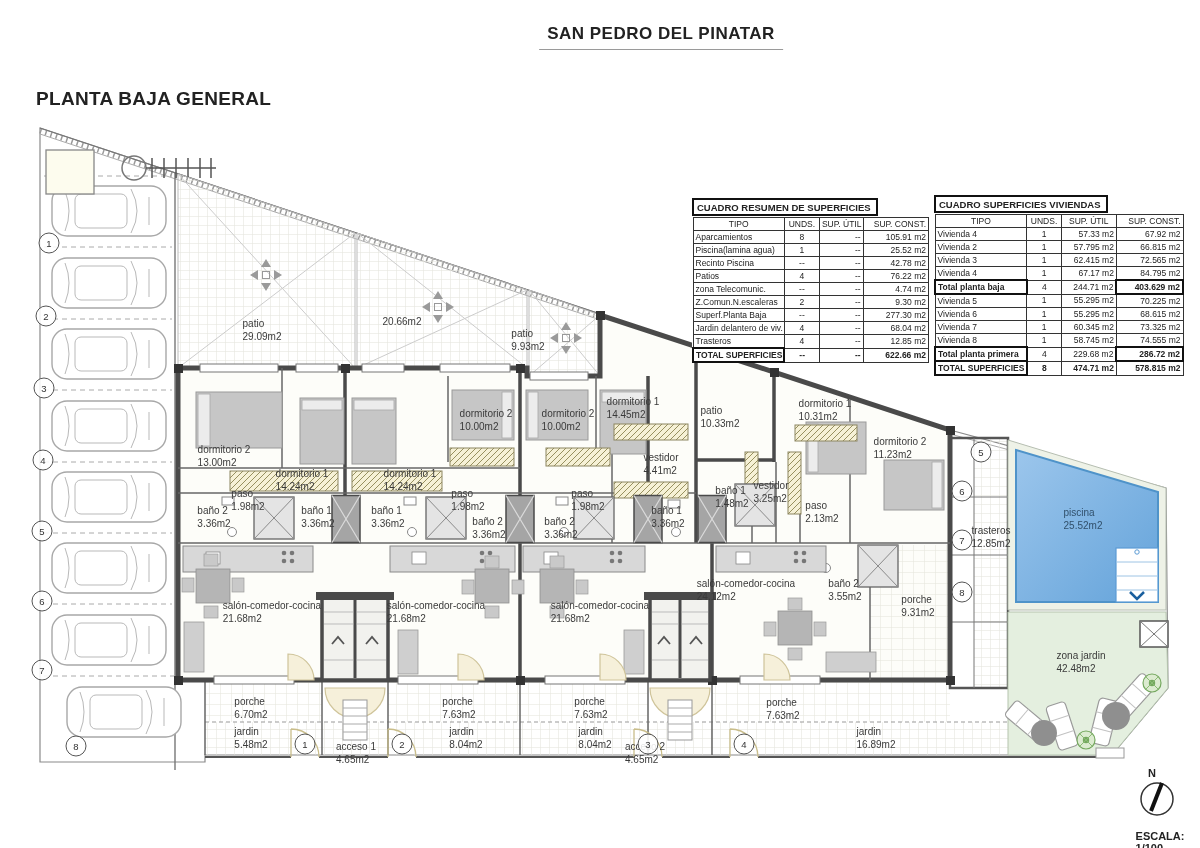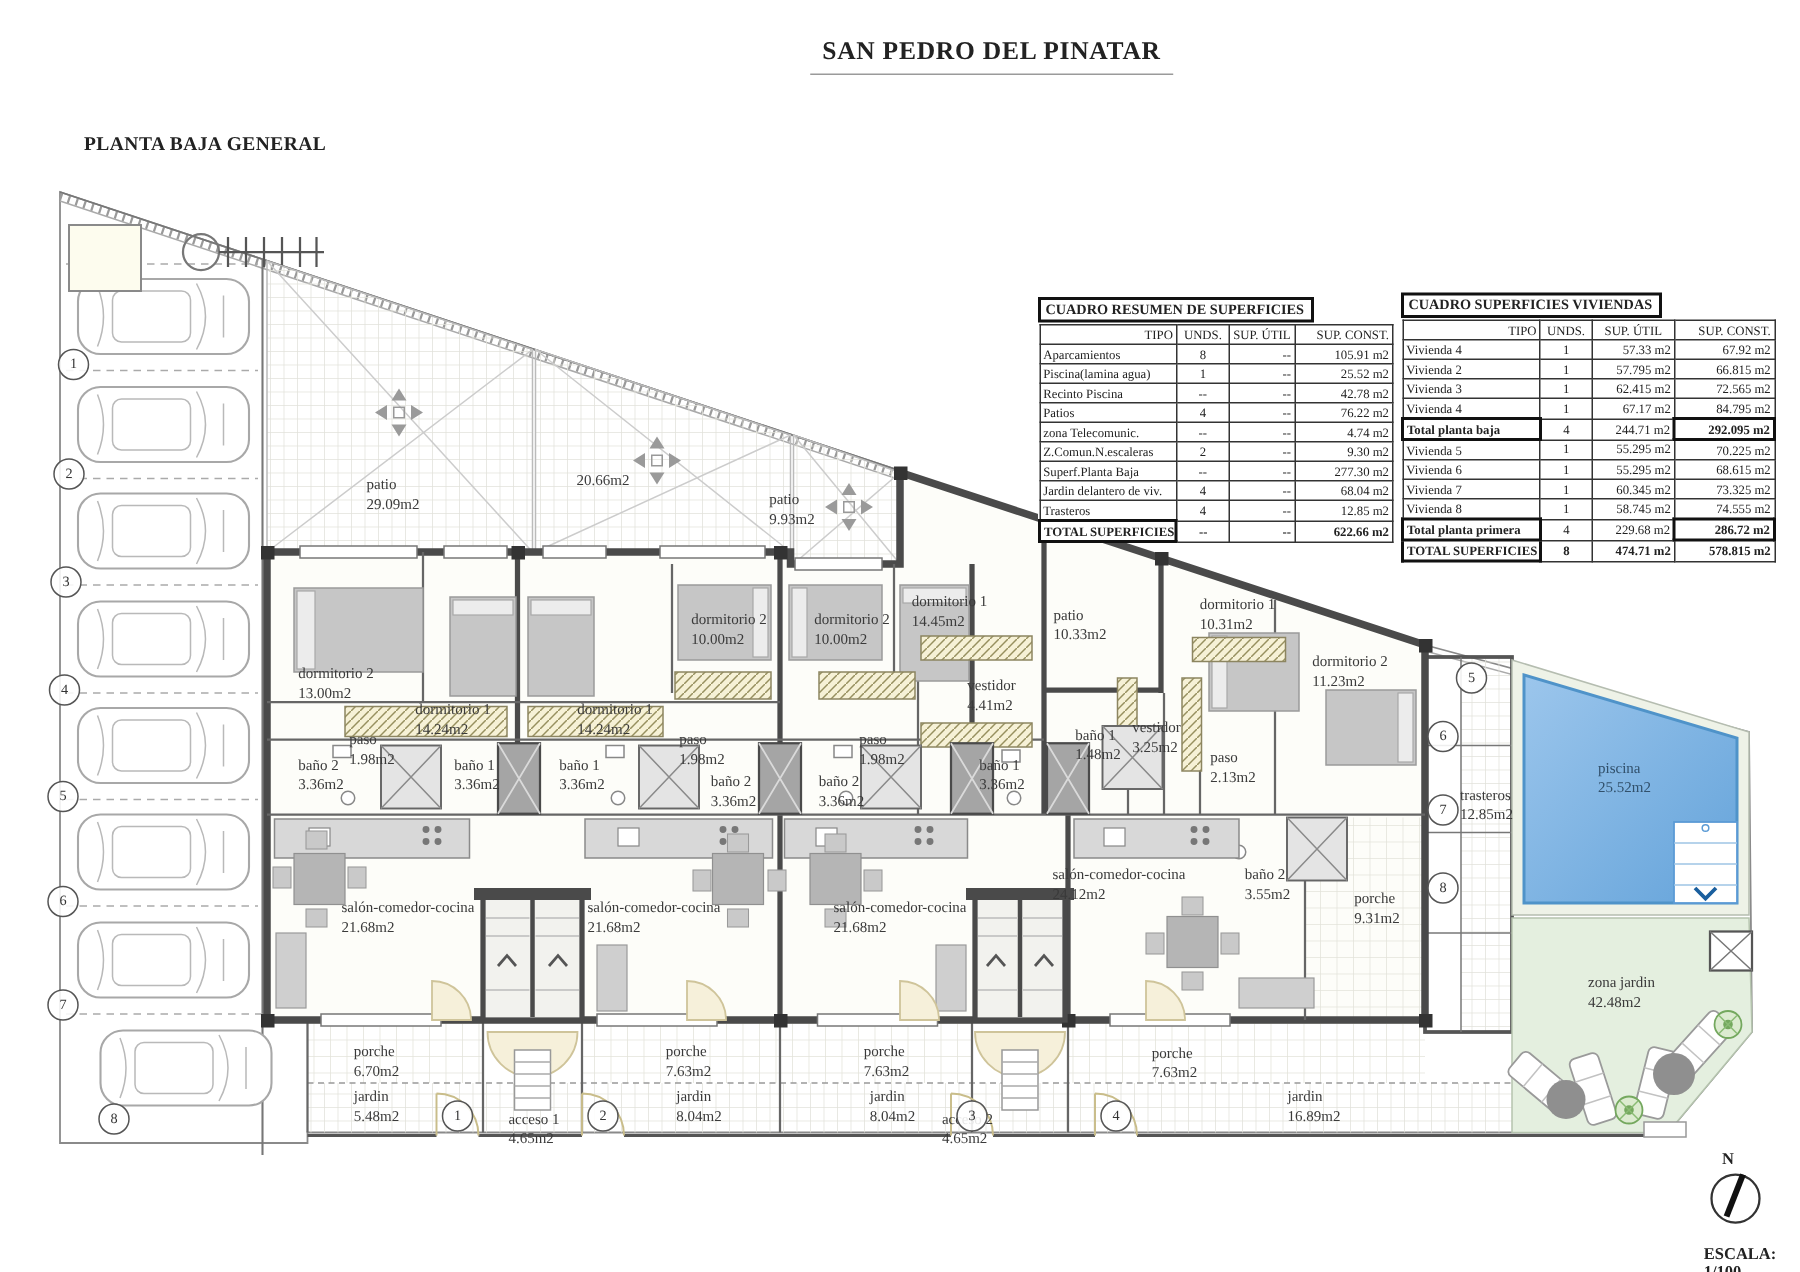--- a/index.html
+++ b/index.html
@@ -1,35 +1,35 @@
 <!DOCTYPE html>
 <html><head>
 <meta charset="utf-8">
 <style>
   html,body{margin:0;padding:0;background:#fff;}
   .page{position:relative;width:1200px;height:848px;background:#fff;overflow:hidden;
-        font-family:Liberation Serif, serif;color:#222;}
+        font-family:Liberation Sans, sans-serif;color:#222;}
   .main-title{position:absolute;top:24px;left:661px;transform:translateX(-50%);
         font-size:17px;font-weight:bold;letter-spacing:.5px;border-bottom:1px solid #9a9a9a;
         padding:0 8px 5px 8px;white-space:nowrap;}
-  .sub-title{position:absolute;top:88px;left:56px;font-size:13px;font-weight:bold;letter-spacing:.3px;}
+  .sub-title{position:absolute;top:88px;left:36px;font-size:19px;font-weight:bold;letter-spacing:.3px;}
   svg.plan{position:absolute;left:0;top:0;}
   .lbl{position:absolute;transform:translate(-50%,-50%);font-size:10px;line-height:1.3;
        color:#3a3a3a;white-space:pre-line;pointer-events:none;}
   .lbl.pool{color:#31506b;}
   .circ{position:absolute;width:19px;height:19px;border:1px solid #555;border-radius:50%;
         background:rgba(255,255,255,.88);font-size:9.5px;display:flex;align-items:center;
         justify-content:center;transform:translate(-50%,-50%);color:#333;}
   .cuadro{position:absolute;background:#fff;}
   .cuadro .ttl{border:2px solid #111;font-weight:bold;font-size:9.5px;padding:2px 5px 1px 3px;
         display:inline-block;background:#fff;margin-bottom:1px;white-space:nowrap;margin-top:34px;}
   .cuadro table{border-collapse:collapse;width:100%;background:#fff;table-layout:fixed;}
   .cuadro th,.cuadro td{border:1px solid #333;font-size:8.5px;padding:0 2px;height:12px;
         line-height:1.05;overflow:hidden;white-space:nowrap;font-weight:normal;}
-  .cuadro th{text-align:right;}
+  .cuadro th{text-align:center;}
   .cuadro th:nth-child(2),.cuadro th:nth-child(3){text-align:center;}
   .cuadro th:nth-child(4){text-align:right;}
   .cuadro td:nth-child(2){text-align:center;}
   .cuadro td:nth-child(3),.cuadro td:nth-child(4){text-align:right;}
   .cuadro tr.subtotal td:first-child{border:2px solid #111;font-weight:bold;}
   .cuadro tr.subtotal td:last-child{border:2px solid #111;font-weight:bold;}
   .cuadro tr.grand td{font-weight:bold;}
   .cuadro tr.grand td:first-child{border:2px solid #111;}
   .scale-lbl{position:absolute;left:1160px;top:830px;transform:translateX(-50%);
         font-size:11px;font-weight:bold;}
@@ -716,21 +716,21 @@
             <td>Vivienda 4</td>
             <td>1</td>
             <td>67.17 m2</td>
             <td>84.795 m2</td>
           </tr>
 
           <tr class="subtotal">
             <td>Total planta baja</td>
             <td>4</td>
             <td>244.71 m2</td>
-            <td>292.095 m2</td>
+            <td>403.629 m2</td>
           </tr>
 
           <tr>
             <td>Vivienda 5</td>
             <td>1</td>
             <td>55.295 m2</td>
             <td>70.225 m2</td>
           </tr>
 
           <tr>

